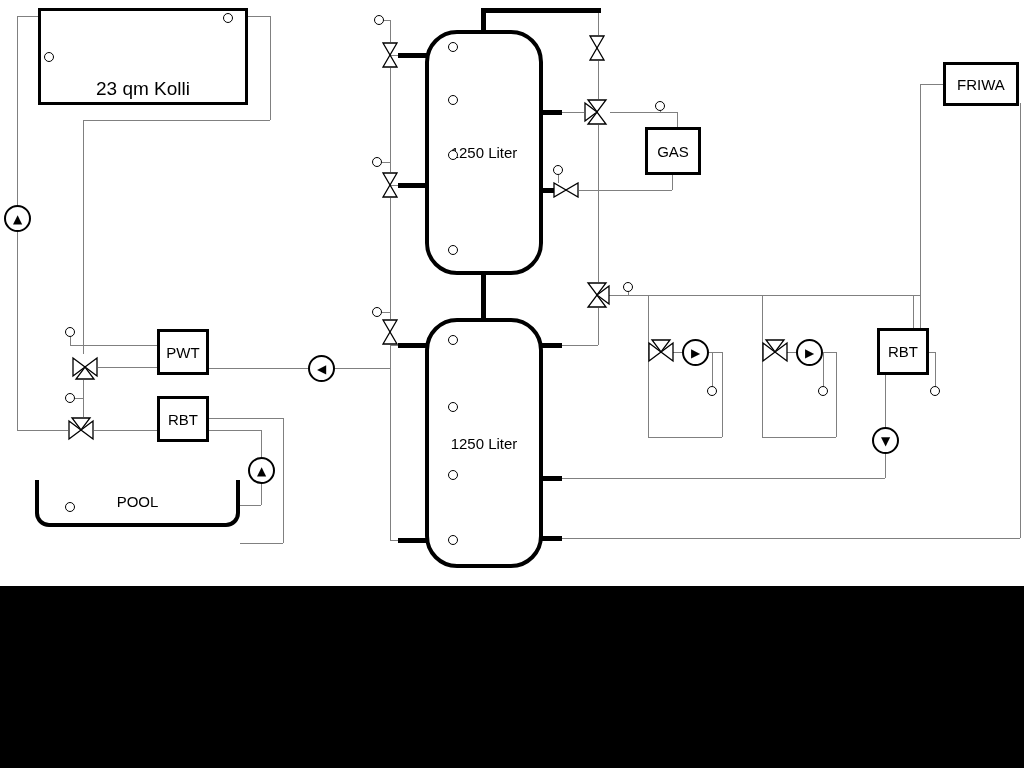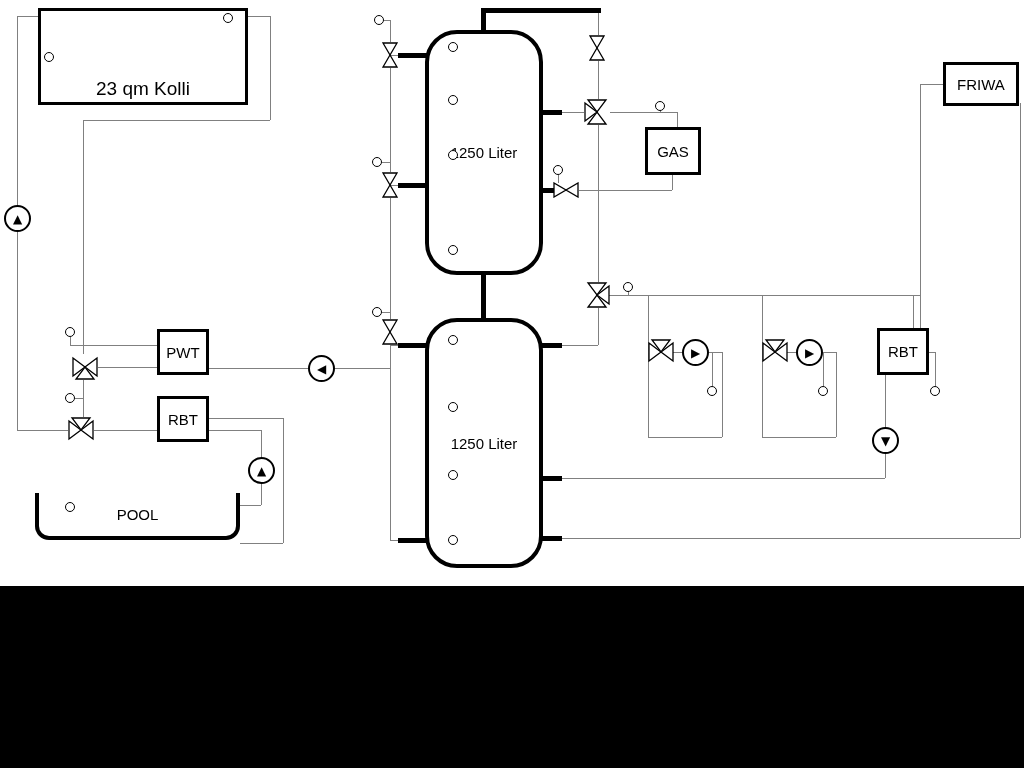--- a/index.html
+++ b/index.html
@@ -124,21 +124,21 @@
   <div class="box" style="left:157px;top:329px;width:52px;height:46px">
       <span>PWT</span>
     </div>
   <div class="box" style="left:157px;top:396px;width:52px;height:46px">
       <span>RBT</span>
     </div>
   <div class="box" style="left:877px;top:328px;width:52px;height:47px">
       <span>RBT</span>
     </div>
 
-  <div class="pool" style="position:absolute;left:35px;top:493px;width:205px;height:47px;display:flex;align-items:center;justify-content:center;font-size:15px">
+  <div class="pool" style="position:absolute;left:35px;top:480px;width:205px;height:47px;display:flex;align-items:center;justify-content:center;font-size:15px">
       <span>POOL</span>
     </div>
 
   <span class="valve" style="left:382px;top:42px"><svg width="16" height="26">
         <path d="M1,1 L15,1 L8,13 Z"></path>
         <path d="M1,25 L15,25 L8,13 Z"></path>
       </svg></span>
   <span class="valve" style="left:589px;top:35px"><svg width="16" height="26">
         <path d="M1,1 L15,1 L8,13 Z"></path>
         <path d="M1,25 L15,25 L8,13 Z"></path>

